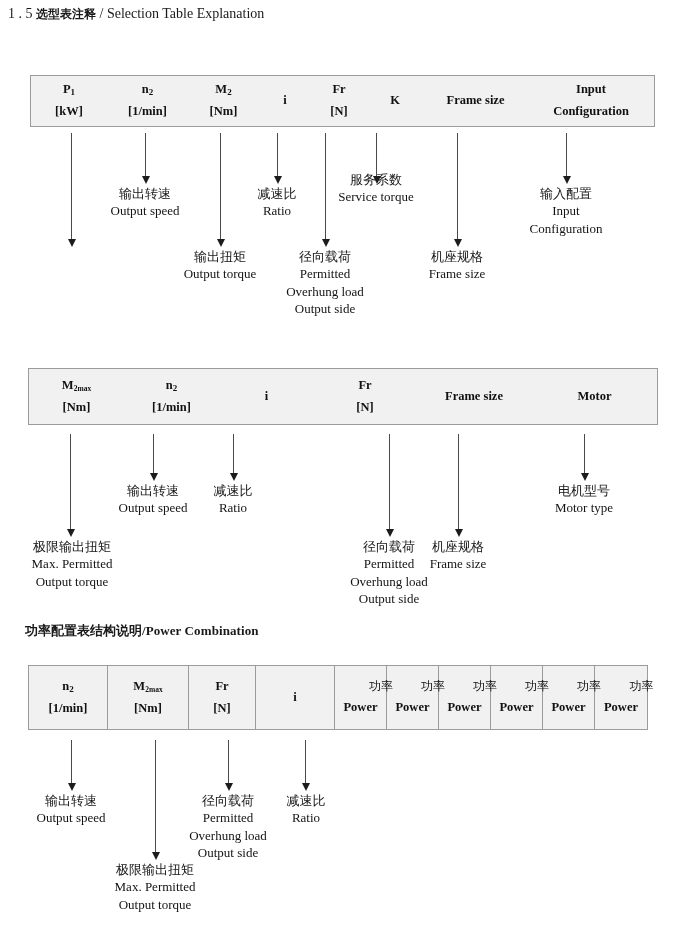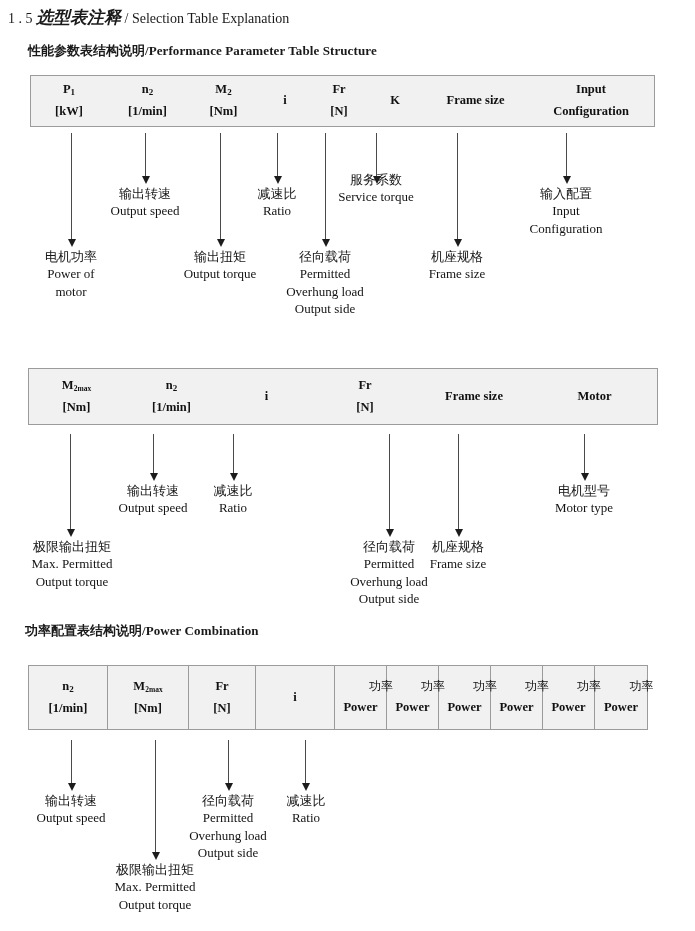--- a/index.html
+++ b/index.html
@@ -18,21 +18,21 @@
 
   .page { position: relative; width: 695px; height: 931px; }
 
   .main-title {
     position: absolute;
     left: 8px; top: 6px;
     font-size: 14px;
     white-space: nowrap;
   }
   .main-title .num { font-family: "Liberation Serif", serif; }
-  .main-title .cn { font-family: "DejaVu Sans", sans-serif; font-weight: 700; font-size: 17px; font-style: italic; }
+  .main-title .cn { font-family: "DejaVu Sans", sans-serif; font-weight: 700; font-size: 12px; }
   .main-title .en { font-family: "Liberation Serif", serif; font-size: 14px; }
 
   .sub-head {
     position: absolute;
     white-space: nowrap;
     font-size: 13px;
   }
   .sub-head .cn { font-family: "DejaVu Sans", sans-serif; font-weight: 700; }
   .sub-head .sep { font-family: "Liberation Serif", serif; font-weight: 700; }
   .sub-head .en { font-family: "Liberation Serif", serif; font-weight: 700; letter-spacing: 0.1px; }
@@ -110,23 +110,20 @@
 
 <div class="page">
 
   <div class="main-title">
     <span class="num">1 . 5</span>
     <span class="cn">选型表注释</span>
     <span class="en">/</span>
     <span class="en">Selection Table Explanation</span>
   </div>
 
-  <div class="sub-head" style="left:28px; top:42px;">
-    <span class="cn">性能参数表结构说明</span><span class="sep">/</span><span class="en">Performance Parameter Table Structure</span>
-  </div>
 
   <div class="tbl plain" style="left:30px; top:75px; width:625px; height:52px;">
     <div class="cell" style="width:76px;">
       <span class="l1"><span>P</span><sub>1</sub></span>
       <span class="l2">[kW]</span>
     </div>
     <div class="cell" style="width:81px;">
       <span class="l1"><span>n</span><sub>2</sub></span>
       <span class="l2">[1/min]</span>
     </div>
@@ -155,25 +152,20 @@
 
   <div class="arrow" style="left:71px;  top:133px; height:107px;"></div>
   <div class="arrow" style="left:145px; top:133px; height:44px;"></div>
   <div class="arrow" style="left:220px; top:133px; height:107px;"></div>
   <div class="arrow" style="left:277px; top:133px; height:44px;"></div>
   <div class="arrow" style="left:325px; top:133px; height:107px;"></div>
   <div class="arrow" style="left:376px; top:133px; height:44px;"></div>
   <div class="arrow" style="left:457px; top:133px; height:107px;"></div>
   <div class="arrow" style="left:566px; top:133px; height:44px;"></div>
 
-  <div class="lbl" style="left:21px; top:248px; width:100px;">
-    <span class="cn">电机功率</span>
-    <span class="en">Power of</span>
-    <span class="en">motor</span>
-  </div>
   <div class="lbl" style="left:95px; top:185px; width:100px;">
     <span class="cn">输出转速</span>
     <span class="en">Output speed</span>
   </div>
   <div class="lbl" style="left:170px; top:248px; width:100px;">
     <span class="cn">输出扭矩</span>
     <span class="en">Output torque</span>
   </div>
   <div class="lbl" style="left:237px; top:185px; width:80px;">
     <span class="cn">减速比</span>

